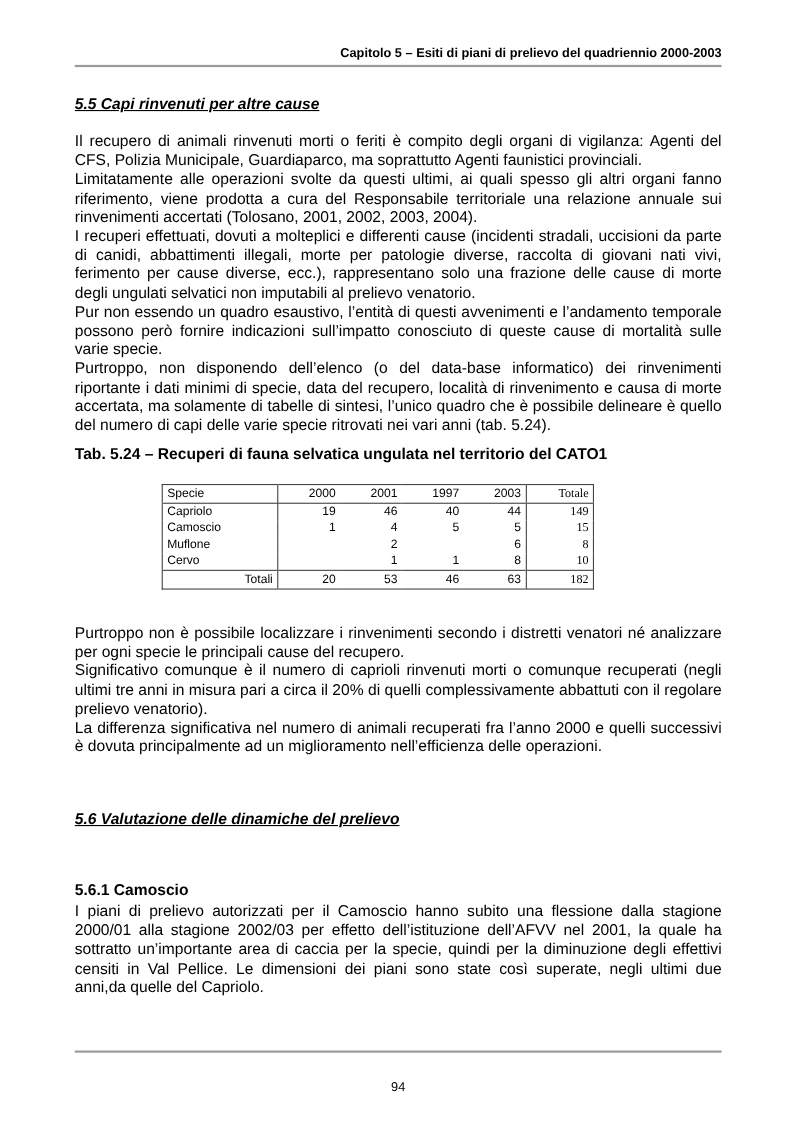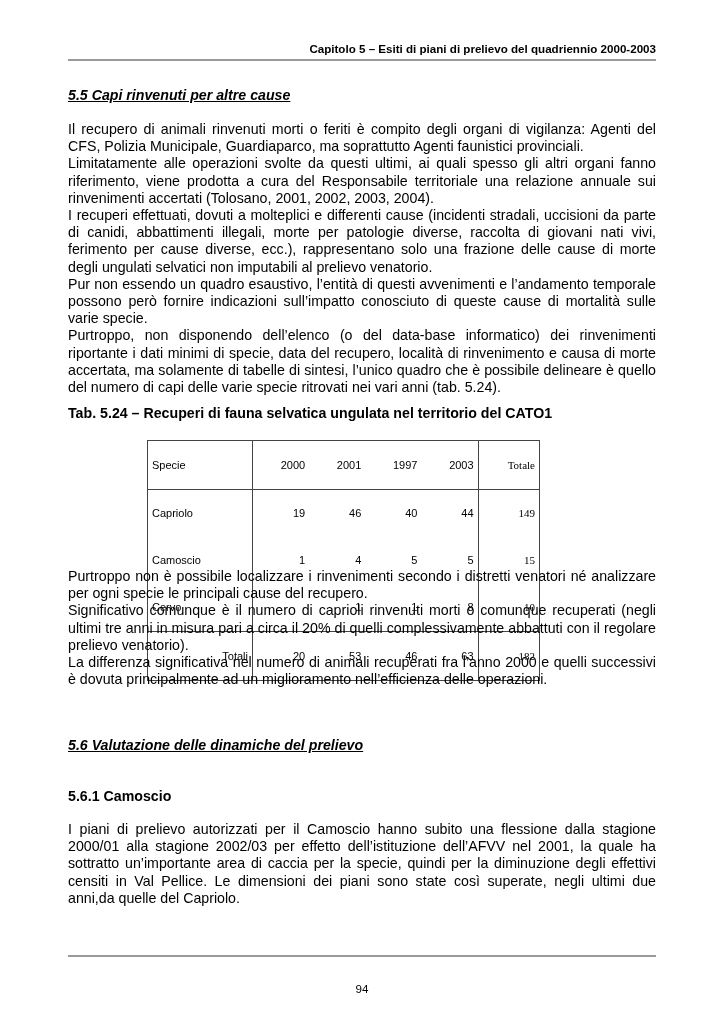--- a/index.html
+++ b/index.html
@@ -3,29 +3,29 @@
   <meta charset="utf-8">
   <style>
     html, body { margin: 0; padding: 0; background: #ffffff; }
     body { width: 724px; height: 1024px; position: relative; overflow: hidden; font-family: "Liberation Sans", sans-serif; color: #000; }
     .page { position: absolute; left: 0; top: 0; width: 724px; height: 920px; }
 
     .running-header { position: absolute; left: 68px; right: 68px; top: 42px; text-align: right; font-size: 11.6px; font-weight: bold; }
     .header-rule { position: absolute; left: 68px; right: 68px; top: 59px; height: 2px; background: #9a9a9a; }
 
     .h-sec { position: absolute; left: 68px; font-size: 14.2px; font-weight: bold; font-style: italic; text-decoration: underline; }
-    .h-sub { position: absolute; left: 68px; font-size: 14.2px; font-weight: bold; }
+    .h-sub { position: absolute; left: 68px; font-size: 14.2px; font-weight: bold; margin-top: 14px; }
     .h-tab { position: absolute; left: 68px; font-size: 14.2px; font-weight: bold; }
 
     .para { position: absolute; left: 68px; width: 588px; font-size: 14.2px; line-height: 17.2px; }
     .para p { margin: 0; text-align: justify; }
     .para p.last { text-align-last: left; }
 
     .tbl { position: absolute; left: 147px; top: 440px; width: 393px; border-collapse: collapse; font-size: 11px; }
-    .tbl td { padding: 16px 4px; height: 15px; line-height: 15px; white-space: nowrap; }
+    .tbl td { padding: 0 4px; height: 15px; line-height: 15px; white-space: nowrap; }
     .tbl td.sp { width: 92px; text-align: left; border-right: 1px solid #444; }
     .tbl td.num { text-align: right; width: 46px; }
     .tbl td.tot { text-align: right; border-left: 1px solid #444; width: 50px; font-family: Liberation Serif, serif; }
     .tbl { border: 1px solid #444; }
     .tbl tr.hdr td { border-bottom: 1px solid #444; height: 16px; }
     .tbl tr.totals td { border-top: 1px solid #444; height: 16px; text-align: right; }
 
     .footer-rule { position: absolute; left: 68px; right: 68px; top: 955px; height: 2px; background: #9a9a9a; }
     .page-number { position: absolute; left: 0; width: 724px; top: 982px; text-align: center; font-size: 11.6px; }
   </style>
@@ -69,20 +69,28 @@
     </tr>
     <tr>
       <td class="sp">Camoscio</td>
       <td class="num">1</td>
       <td class="num">4</td>
       <td class="num">5</td>
       <td class="num">5</td>
       <td class="tot">15</td>
     </tr>
     <tr>
+      <td class="sp">Muflone</td>
+      <td class="num"></td>
+      <td class="num">2</td>
+      <td class="num"></td>
+      <td class="num">6</td>
+      <td class="tot">8</td>
+    </tr>
+    <tr>
       <td class="sp">Cervo</td>
       <td class="num"></td>
       <td class="num">1</td>
       <td class="num">1</td>
       <td class="num">8</td>
       <td class="tot">10</td>
     </tr>
     <tr class="totals">
       <td class="sp">Totali</td>
       <td class="num">20</td>

